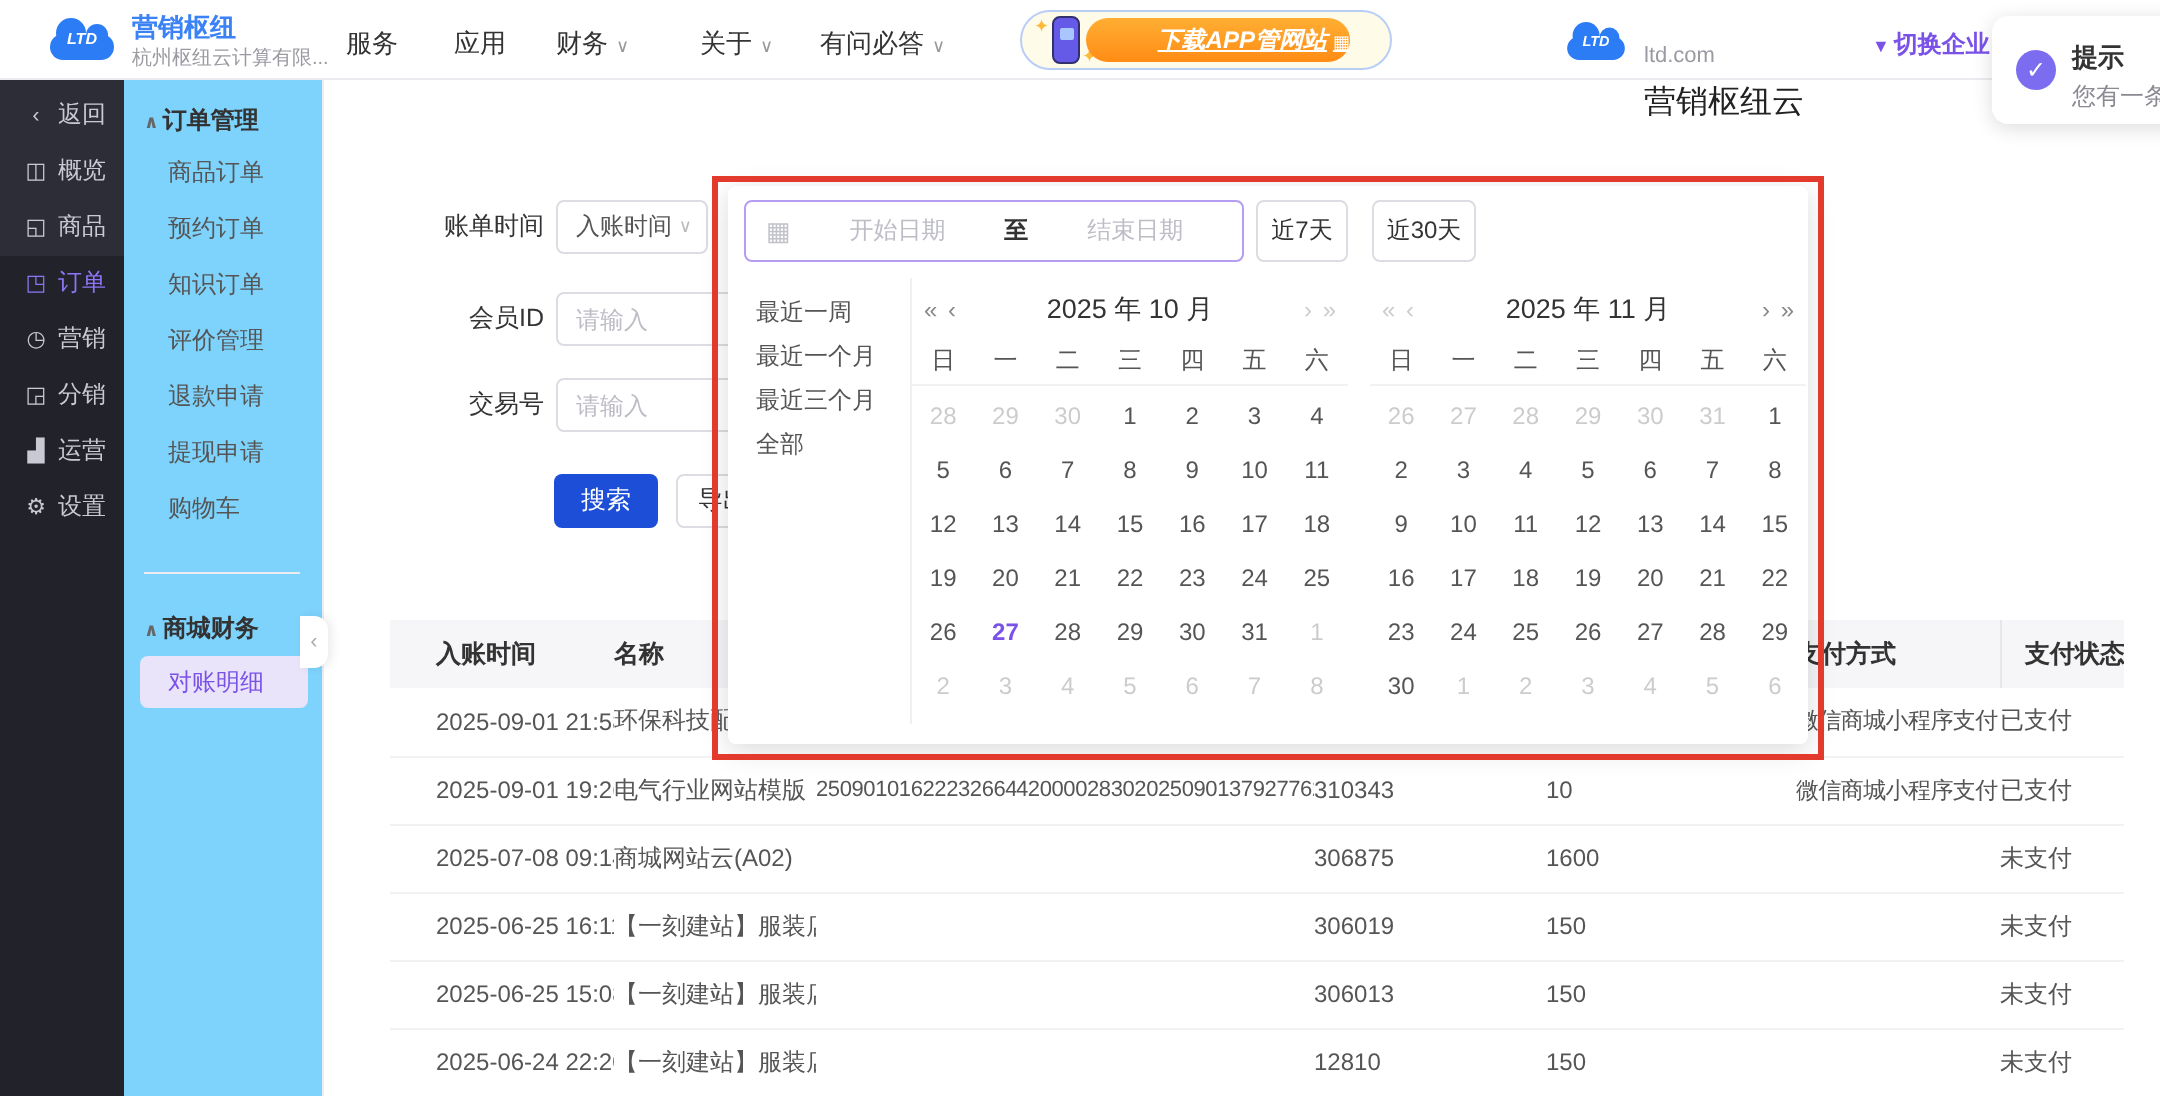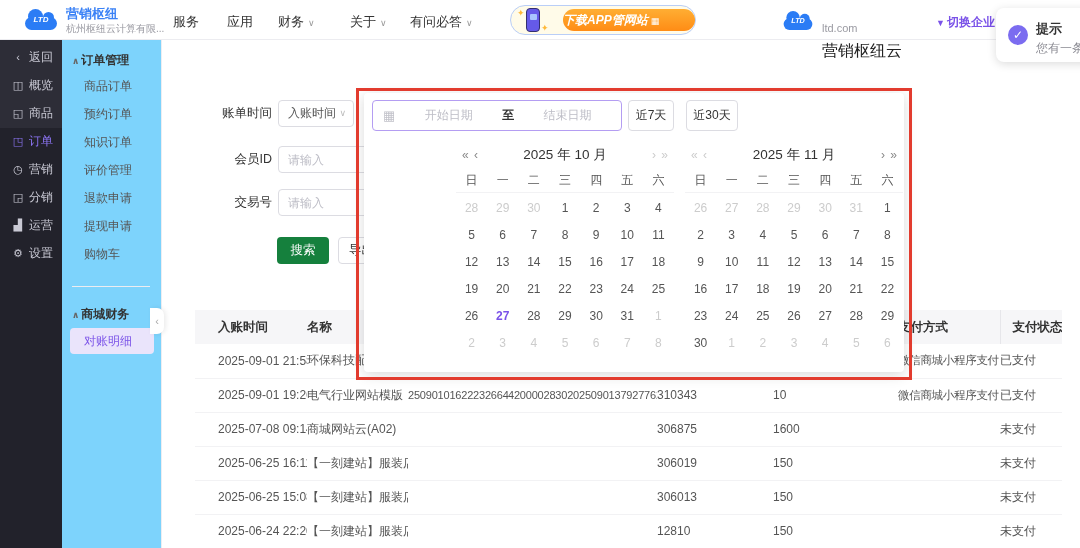--- a/index.html
+++ b/index.html
@@ -17,21 +17,21 @@
   .lg-left{left:25px;top:9px;}
   .brand-title{position:absolute;left:66px;top:5px;font-size:13px;font-weight:bold;color:#3b82f6;white-space:nowrap;}
   .brand-sub{position:absolute;left:66px;top:22px;font-size:10px;color:#9a9aa2;white-space:nowrap;}
   .nav-item{position:absolute;top:13px;font-size:13px;color:#333;cursor:pointer;white-space:nowrap;}
   .nv-caret{font-size:9px;color:#999;margin-left:4px;}
   .promo{position:absolute;left:510px;top:5px;width:186px;height:30px;background:#fffbe9;border:1px solid #b9cef7;border-radius:15px;}
   .sparkle{position:absolute;color:#ffb938;font-size:9px;}
   .sp1{left:6px;top:2px;} .sp2{left:30px;top:17px;}
   .phone{position:absolute;left:15px;top:2px;width:14px;height:24px;background:#655ae8;border:1px solid #33306e;border-radius:4px;}
   .phone:after{content:"";position:absolute;left:3px;top:5px;width:7px;height:6px;background:#a9c6ff;border-radius:1px;}
-  .promo-pill{position:absolute;left:52px;top:3px;width:132px;height:22px;background:linear-gradient(180deg,#ffae33,#ff8c15);border-radius:11px;color:#fff;font-size:12px;font-weight:bold;font-style:italic;line-height:22px;text-align:left;}
+  .promo-pill{position:absolute;left:32px;top:3px;width:132px;height:22px;background:linear-gradient(180deg,#ffae33,#ff8c15);border-radius:11px;color:#fff;font-size:12px;font-weight:bold;font-style:italic;line-height:22px;text-align:right;text-decoration:underline;}
   .qr{font-style:normal;font-size:9px;margin-left:3px;}
   .lg-right{left:782px;top:10px;transform:scale(.9);}
   .acc-title{position:absolute;left:822px;top:5px;font-size:16px;font-weight:normal;color:#222;white-space:nowrap;margin-top:36px;}
   .acc-sub{position:absolute;left:822px;top:22px;font-size:11px;color:#9a9aa2;}
   .switch{position:absolute;left:936px;top:14px;font-size:12px;color:#7a52e8;font-weight:600;cursor:pointer;}
   .switch .tri{font-size:9px;margin-right:2px;}
 
   
   .toast{position:absolute;left:996px;top:8px;width:112px;height:54px;background:#fff;border-radius:8px;box-shadow:0 2px 10px rgba(0,0,0,.14);z-index:80;}
   .toast-ico{position:absolute;left:12px;top:17px;width:20px;height:20px;border-radius:50%;background:#7b6cf0;color:#fff;font-size:12px;line-height:20px;text-align:center;}
@@ -60,21 +60,21 @@
   .bc-home{font-size:13px;color:#333;margin-right:6px;}
   .bc-back{font-weight:bold;color:#333;cursor:pointer;}
   .bc-sep{color:#ccc;margin:0 8px;}
   .bc-crumb{color:#b0b0b8;}
 
   .f-label{position:absolute;left:50px;width:60px;height:27px;line-height:27px;text-align:right;font-size:12.5px;color:#333;}
   .select{position:absolute;left:116px;width:76px;height:27px;border:1px solid #dcdce2;border-radius:4px;background:#fff;font-size:12px;color:#555;line-height:25px;padding-left:9px;cursor:pointer;}
   .select .scaret{position:absolute;right:7px;top:0;font-size:9px;color:#bbb;}
   .tinput{position:absolute;left:116px;width:100px;height:27px;border:1px solid #dcdce2;border-radius:4px;font-size:12px;color:#555;padding-left:9px;outline:none;}
   .tinput::placeholder{color:#bdbdc6;}
-  .btn-search{position:absolute;left:115px;top:197px;width:52px;height:27px;background:#15803d;border:none;border-radius:4px;color:#fff;font-size:12.5px;cursor:pointer;}
+  .btn-search{position:absolute;left:115px;top:197px;width:52px;height:27px;background:#1d4ed8;border:none;border-radius:4px;color:#fff;font-size:12.5px;cursor:pointer;}
   .btn-export{position:absolute;left:176px;top:197px;width:60px;height:27px;background:#fff;border:1px solid #dcdce2;border-radius:4px;color:#333;font-size:12.5px;text-align:left;padding-left:10px;cursor:pointer;}
 
   
   .table-wrap{position:absolute;left:33px;top:270px;width:867px;}
   table{width:867px;border-collapse:collapse;table-layout:fixed;}
   th{height:34px;background:#f6f6f8;text-align:left;font-size:12.5px;font-weight:600;color:#333;white-space:nowrap;overflow:hidden;}
   td{height:34px;font-size:12px;color:#555;white-space:nowrap;overflow:hidden;border-top:1px solid #f2f2f4;}
   tr:first-child td{border-top:none;}
   th:first-child,td:first-child{padding-left:23px;}
   .w-time{width:112px;} .w-name{width:101px;} .w-trade{width:100px;} .w-wx{width:149px;}
@@ -285,20 +285,26 @@
 <div class="popup">
   <div class="range-box">
     <span class="cal-ico">▦</span>
     <span class="ph">开始日期</span>
     <span class="to">至</span>
     <span class="ph">结束日期</span>
   </div>
   <button class="qbtn q7">近7天</button>
   <button class="qbtn q30">近30天</button>
 
+  <div class="shortcuts">
+    <div class="sc-item">最近一周</div>
+    <div class="sc-item">最近一个月</div>
+    <div class="sc-item">最近三个月</div>
+    <div class="sc-item">全部</div>
+  </div>
 
   <div class="cal cal-l">
     <div class="cal-head">
       <span class="ar a1">«</span>
       <span class="ar a2">‹</span>
       <span>2025 年 10 月</span>
       <span class="ar a3 dim">›</span>
       <span class="ar a4 dim">»</span>
     </div>
     <div class="wd-row">

